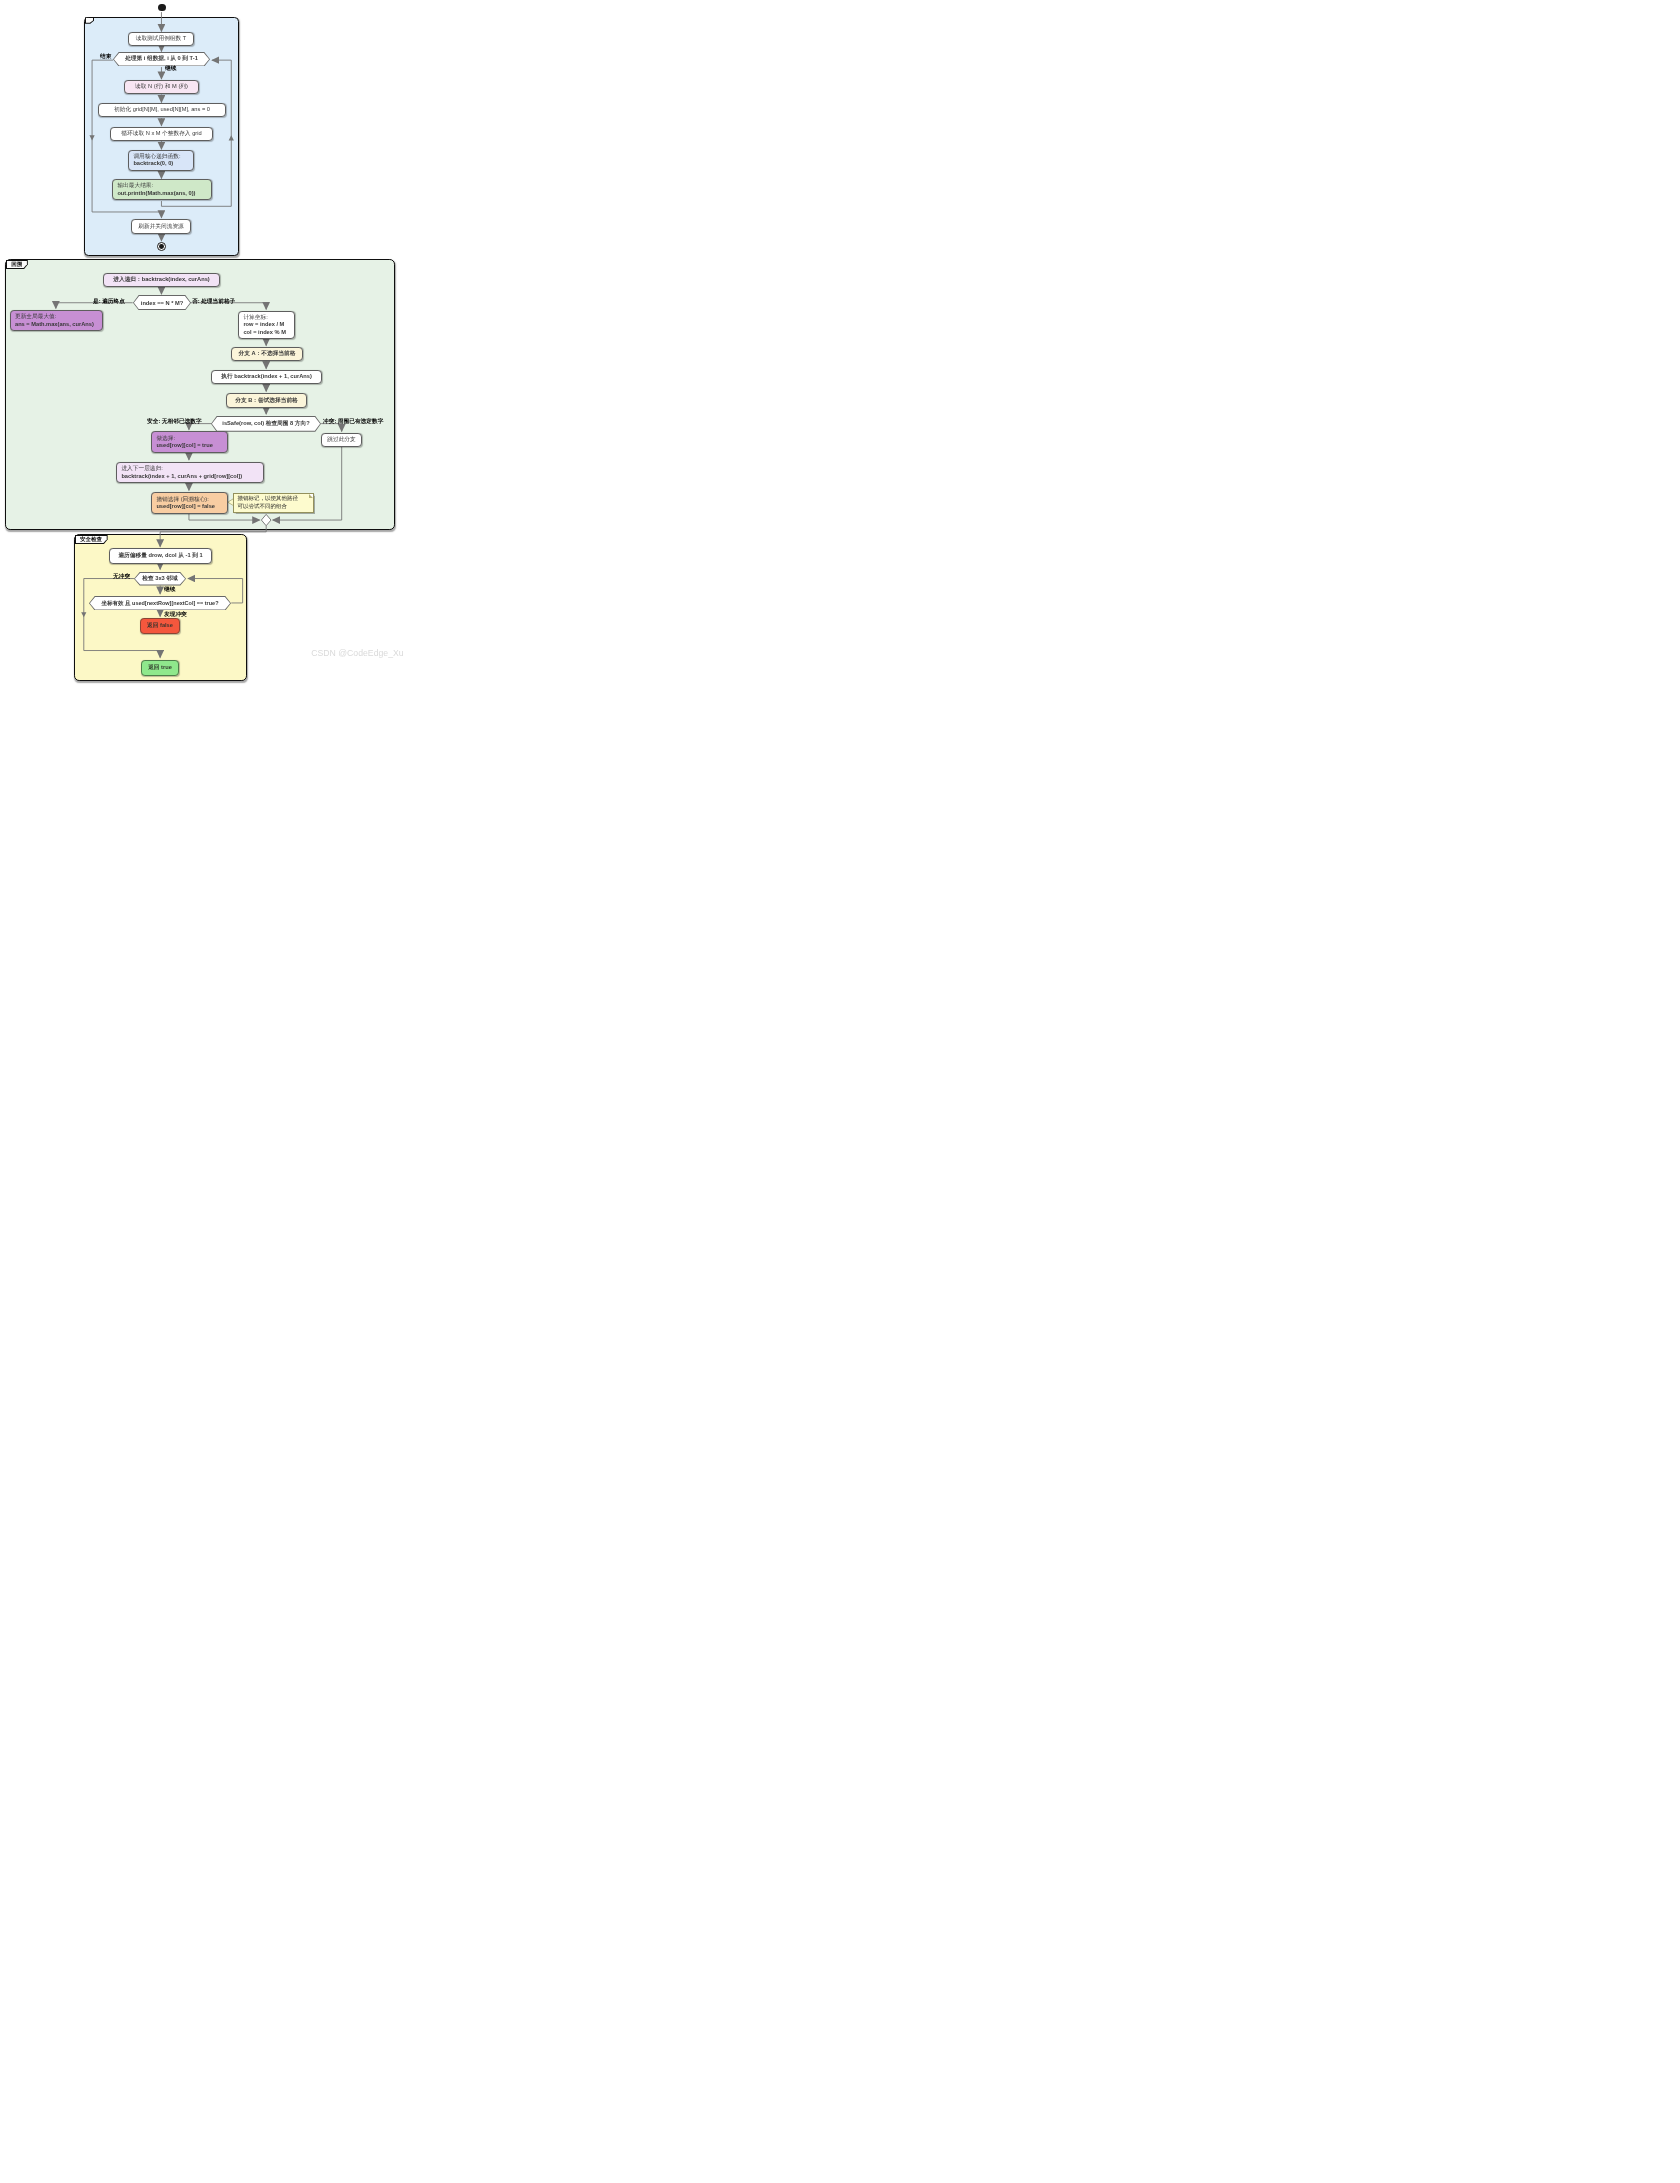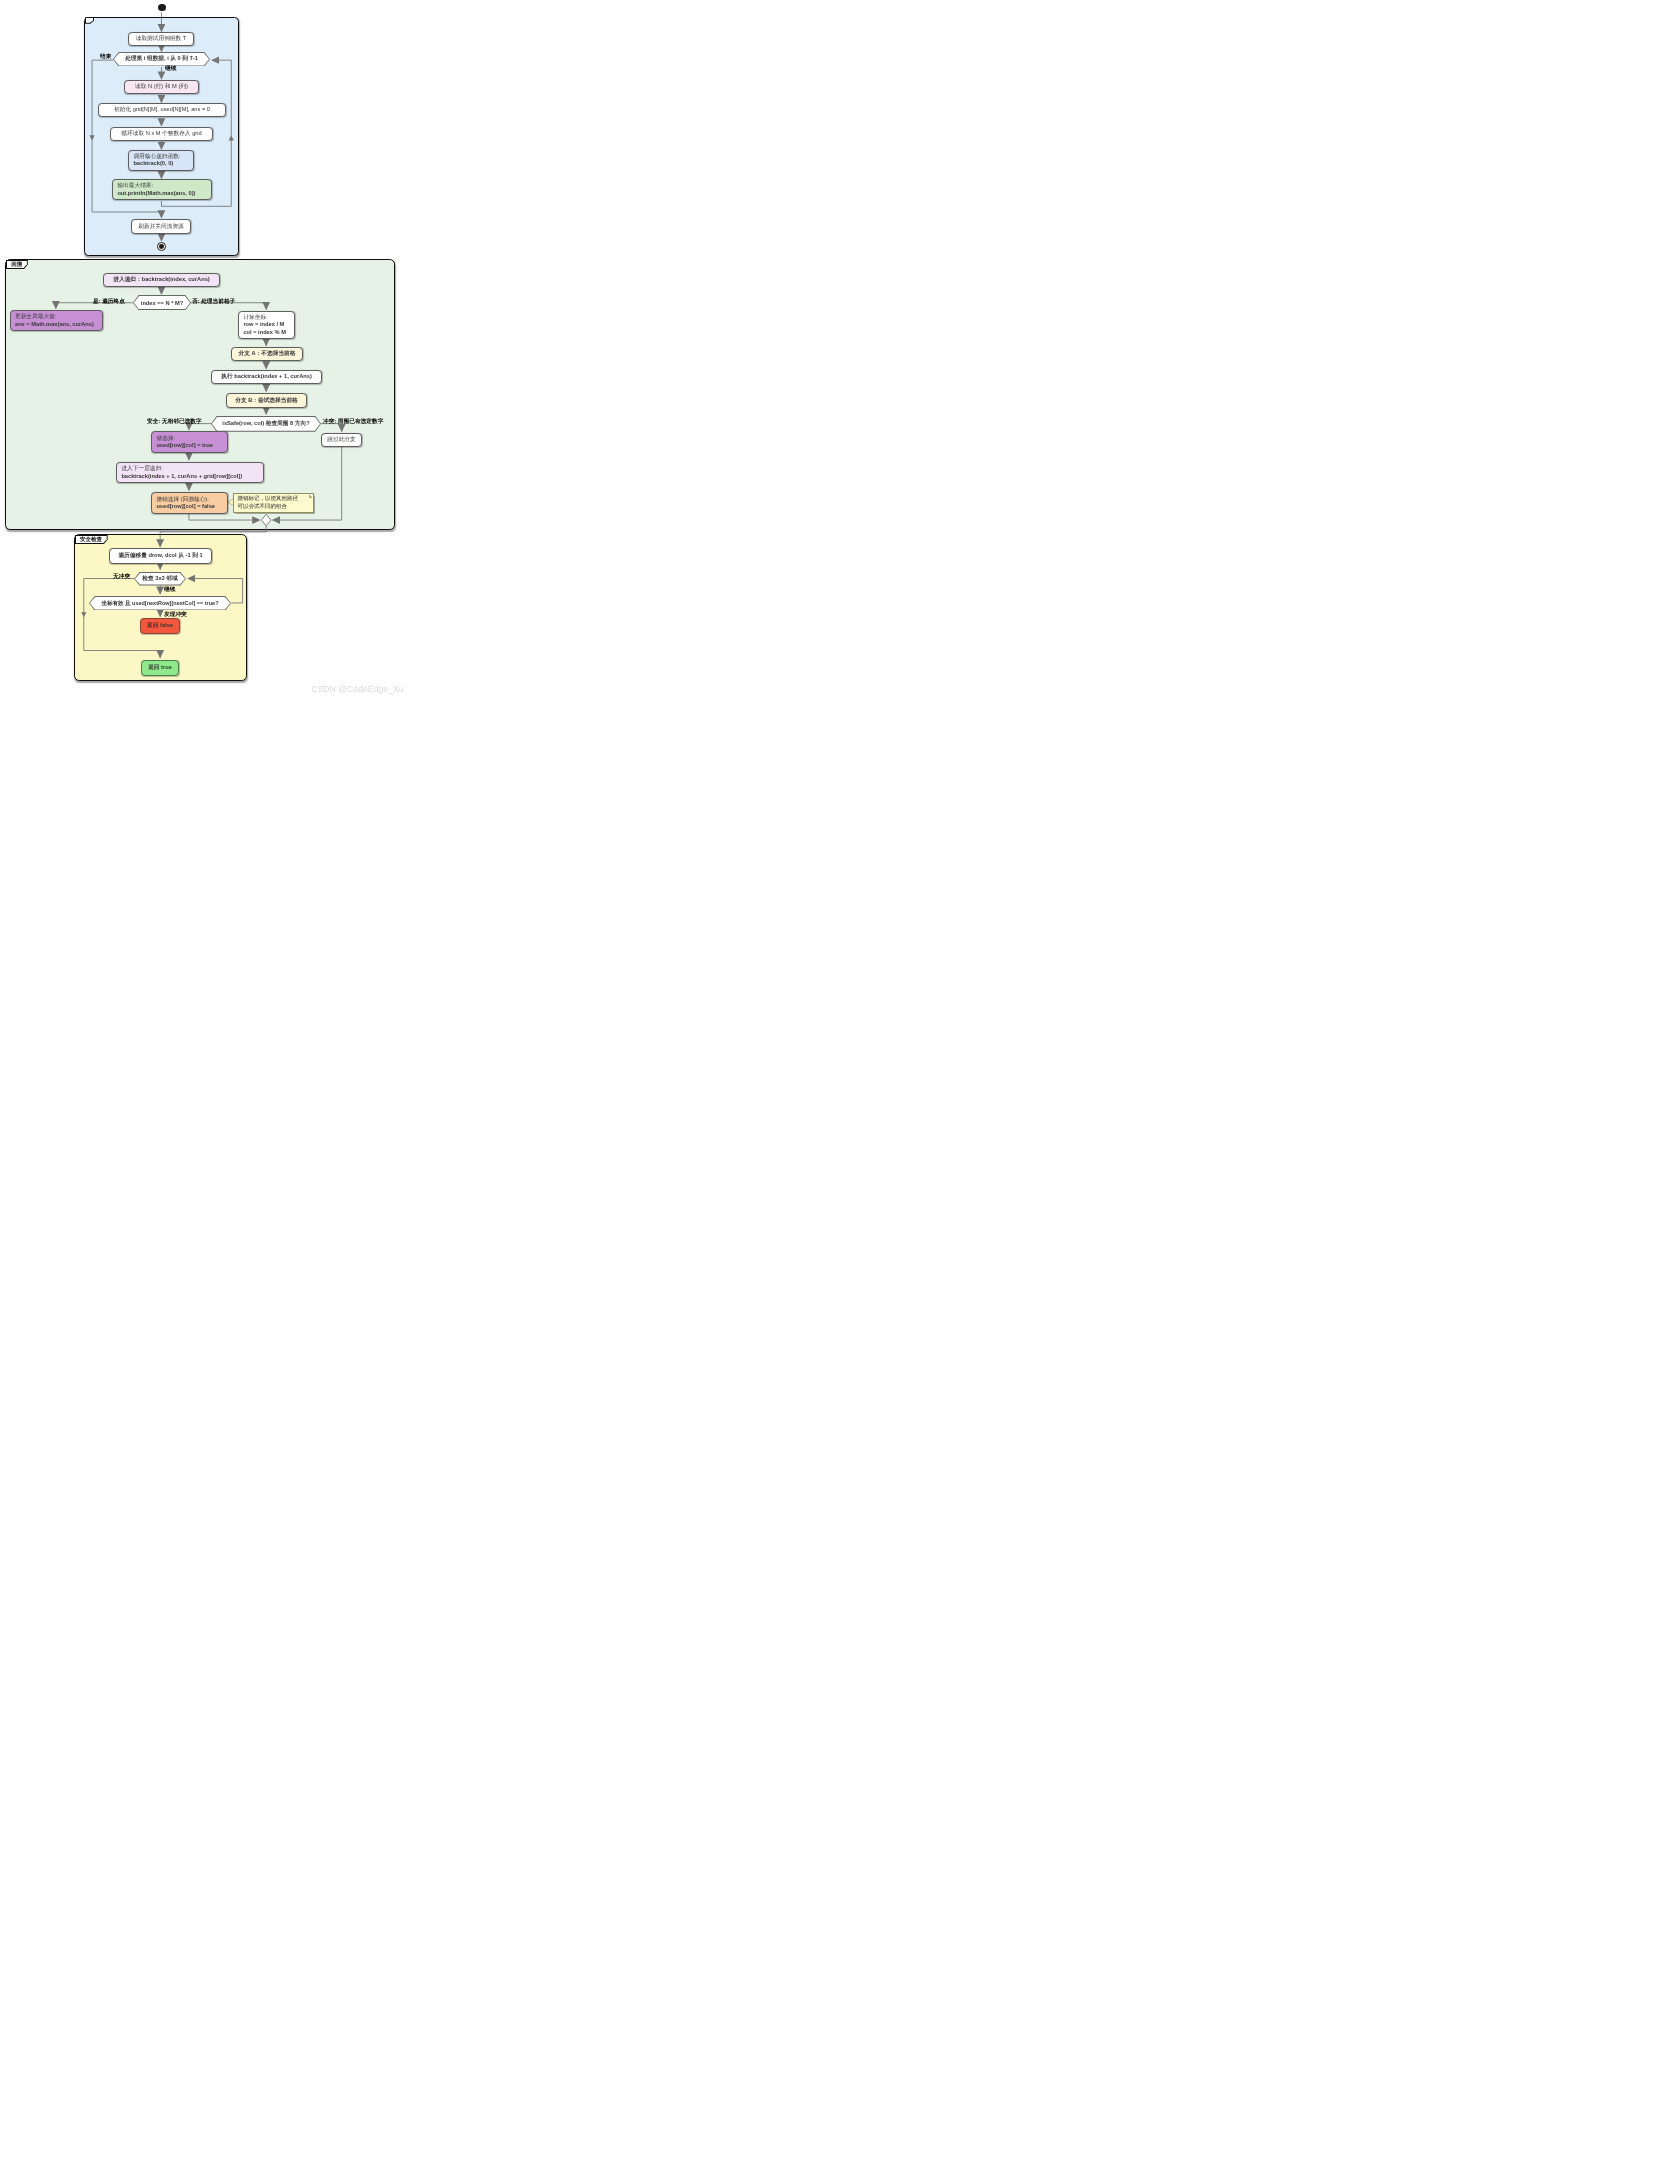--- a/index.html
+++ b/index.html
@@ -225,16 +225,16 @@
   <span class="elabel" style="left:164px;top:611px;">发现冲突</span>
 
   <div class="node" style="left:140px;top:618px;width:40px;height:15.7px;background:#f4573d;border-color:#8a4534;font-weight:700;color:#40352e;">
     <span>返回 false</span>
   </div>
 
   <div class="node" style="left:141px;top:660px;width:38px;height:15.7px;background:#8fe88c;border-color:#4e7e4a;font-weight:700;color:#34402f;">
     <span>返回 true</span>
   </div>
 
-  <div class="watermark" style="right:4.4px;top:684px;position:absolute;margin-left:18px;">CSDN @CodeEdge_Xu</div>
+  <div class="watermark" style="right:4.4px;top:648px;position:absolute;margin-left:18px;">CSDN @CodeEdge_Xu</div>
 
 </div>
 
 
 </body></html>

